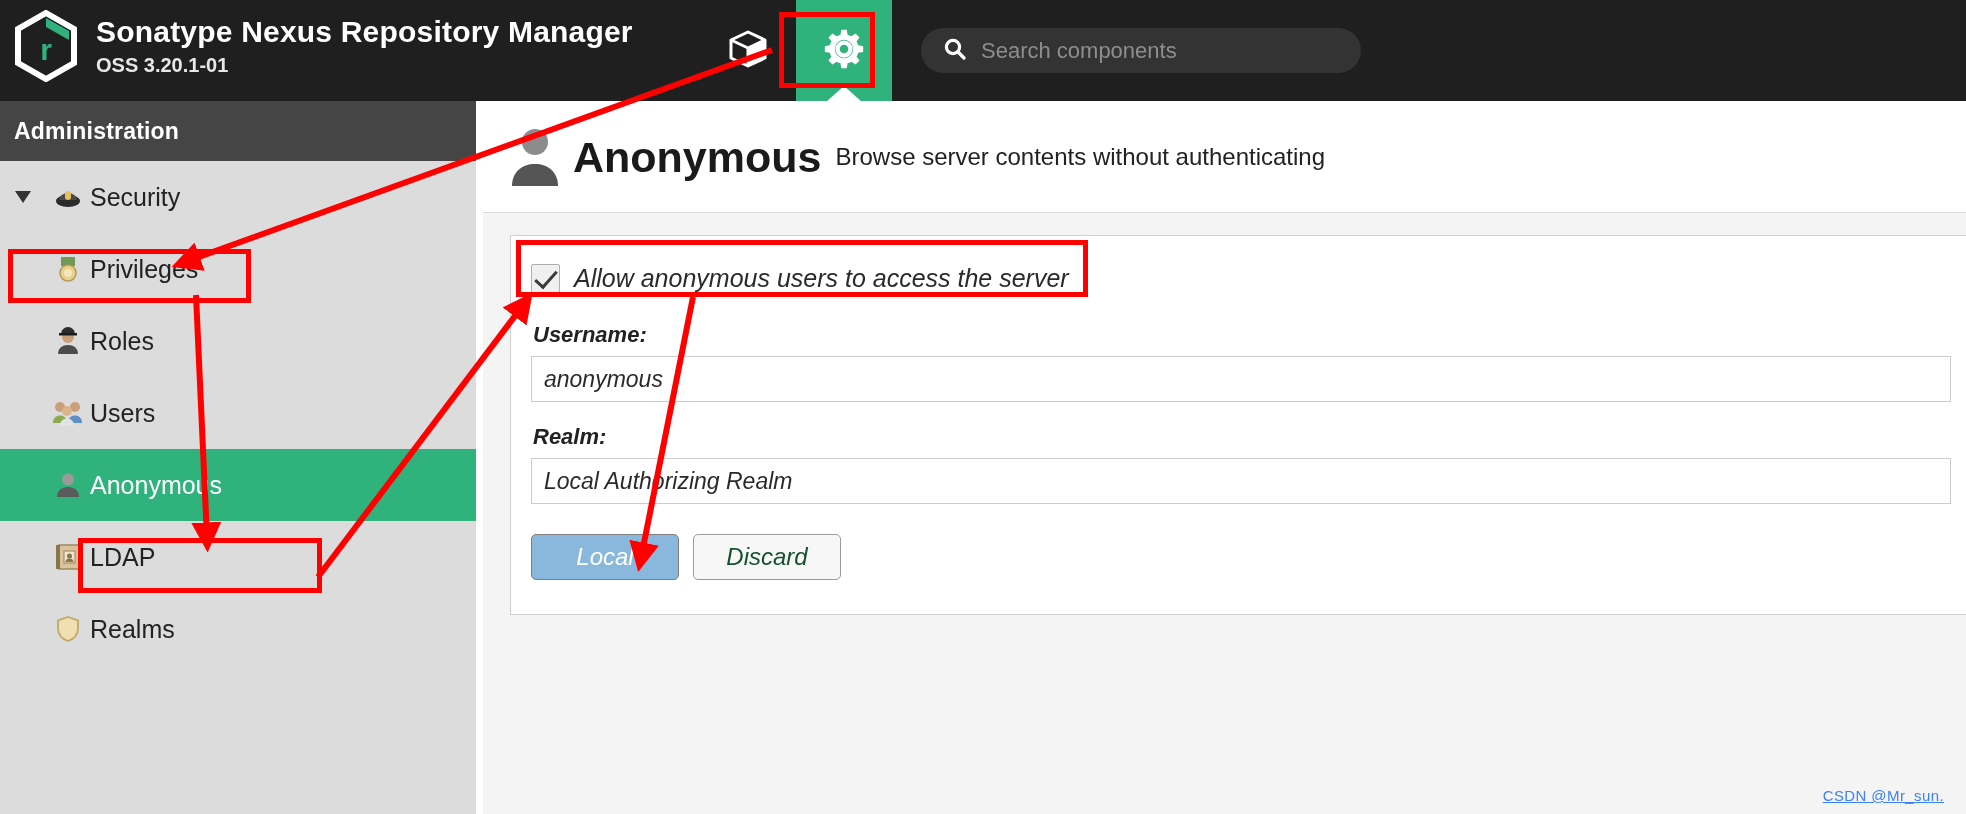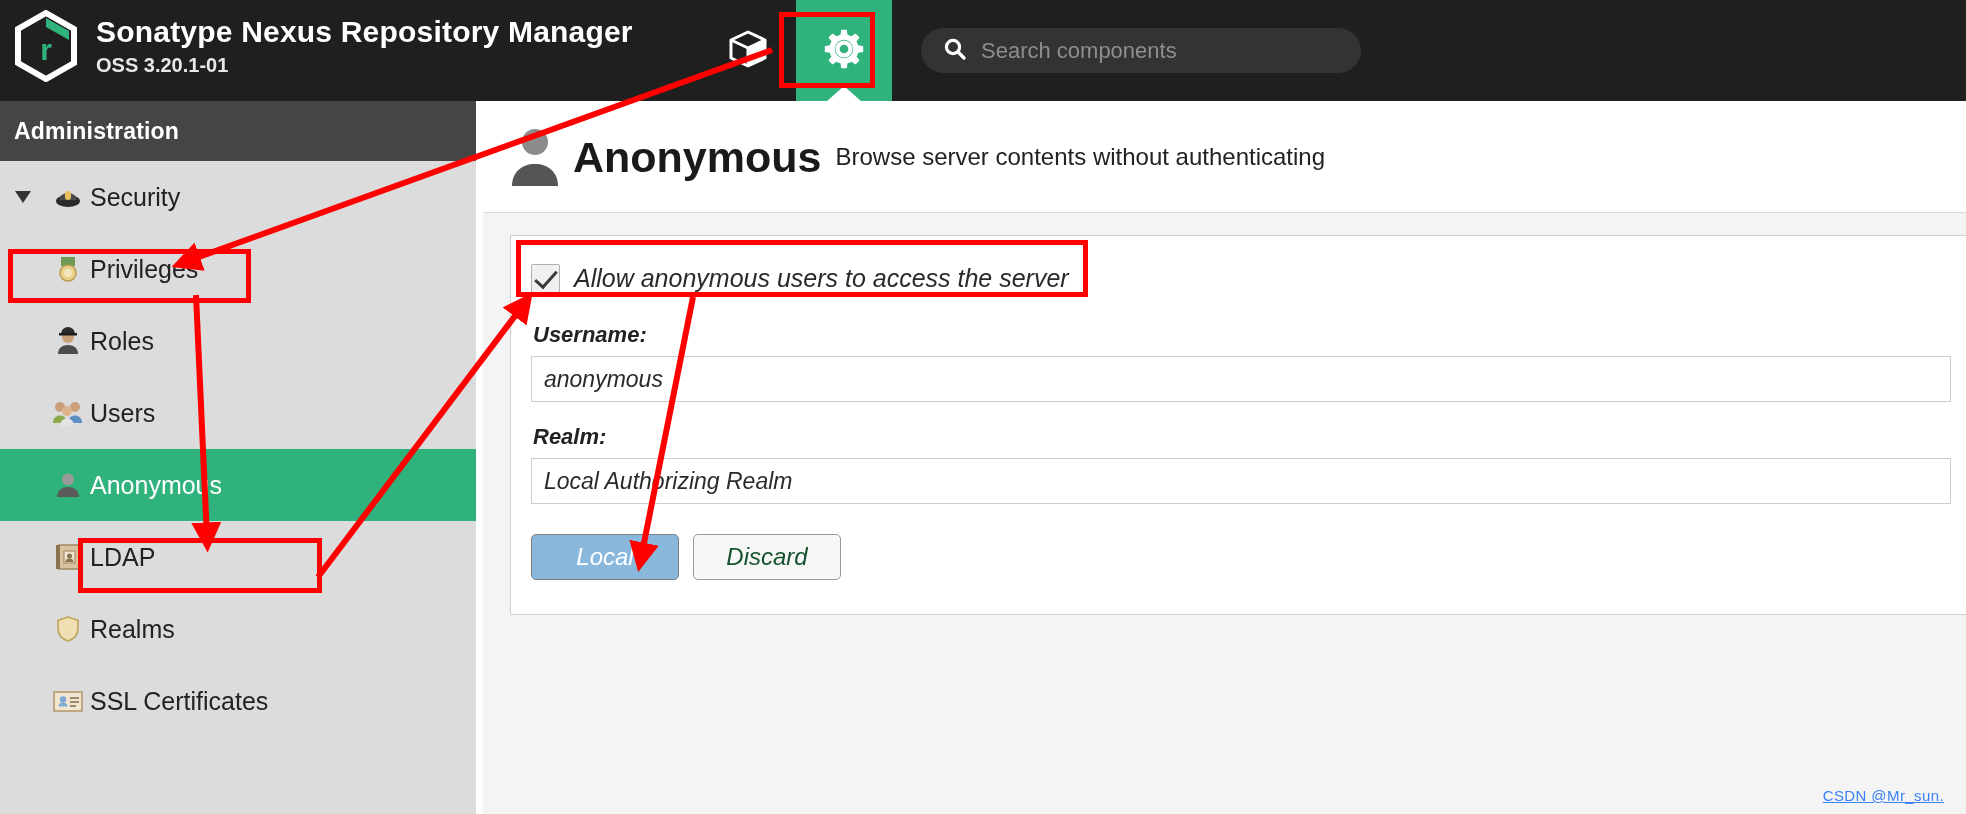--- a/index.html
+++ b/index.html
@@ -276,33 +276,20 @@
 
     <div class="nav-item level2">
       <span class="nav-ico">
         <svg width="30" height="30" viewBox="0 0 30 30">
           <path d="M15 3l10 3.5v8c0 6-4.4 10.5-10 12.5C9.4 25 5 20.5 5 14.5v-8z" fill="#efdfb3" stroke="#c2a864" stroke-width="1.8"></path>
         </svg>
       </span>
       <span class="nav-label">Realms</span>
     </div>
 
-    <div class="nav-item level2">
-      <span class="nav-ico">
-        <svg width="32" height="30" viewBox="0 0 32 30">
-          <rect x="2" y="6" width="28" height="19" fill="#f0e6d2" stroke="#b49a6a" stroke-width="1.6"></rect>
-          <circle cx="11" cy="13.5" r="3.2" fill="#7fa8d4"></circle>
-          <path d="M6.5 20.5c0-2.7 2-4 4.5-4s4.5 1.3 4.5 4z" fill="#7fa8d4"></path>
-          <rect x="18" y="11" width="9" height="2" fill="#9a8a6a"></rect>
-          <rect x="18" y="15" width="9" height="2" fill="#9a8a6a"></rect>
-          <rect x="18" y="19" width="6" height="2" fill="#9a8a6a"></rect>
-        </svg>
-      </span>
-      <span class="nav-label">SSL Certificates</span>
-    </div>
   </div>
 
   <div class="main">
 
     <div class="page-head">
       <span class="head-ico">
         <svg width="60" height="66" viewBox="0 0 60 66">
           <circle cx="30" cy="18" r="13" fill="#8c8c8c"></circle>
           <path d="M7 62c0-14 10-22 23-22s23 8 23 22z" fill="#555555"></path>
         </svg>

